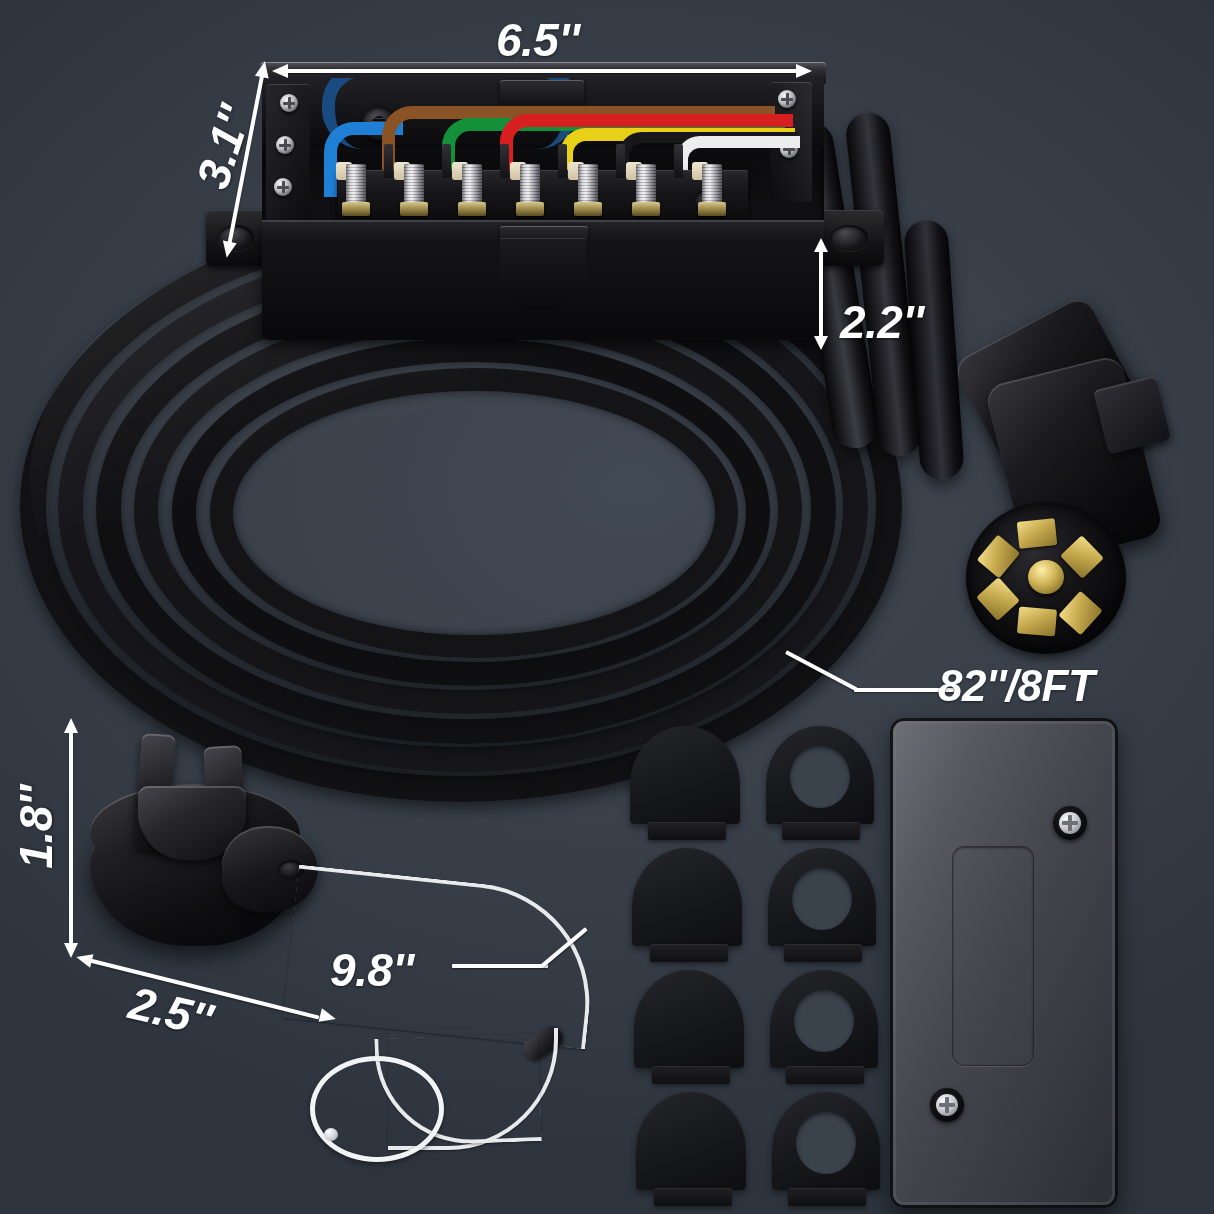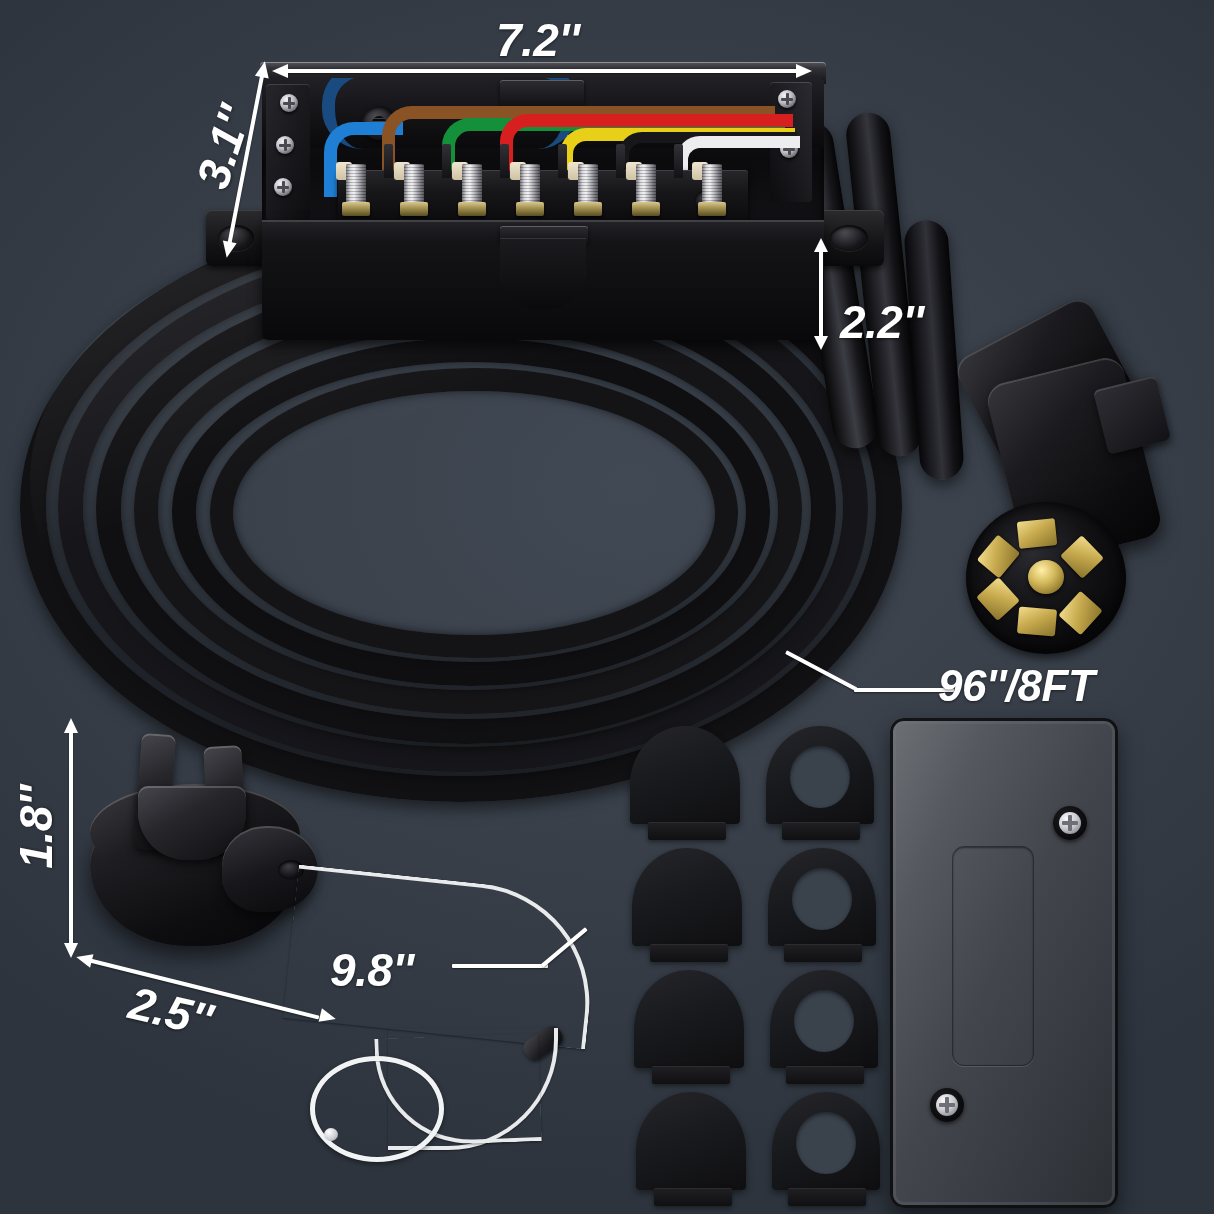--- a/index.html
+++ b/index.html
@@ -476,41 +476,41 @@
     <div class="plate-screw" style="left:40px;top:370px;">
         <i></i>
       </div>
   </div>
 
   <div class="abs" style="left:272px;top:64px;width:540px;height:14px;">
     <div class="arrow" style="left:12px;top:5px;width:516px;"></div>
     <div class="ah" style="left:0;top:0;border-top:7px solid transparent;border-bottom:7px solid transparent;border-right:16px solid #fff;"></div>
     <div class="ah" style="right:0;top:0;border-top:7px solid transparent;border-bottom:7px solid transparent;border-left:16px solid #fff;"></div>
   </div>
-  <div class="dim" style="left:496px;top:13px;font-size:46px;">7.2''</div>
+  <div class="dim" style="left:496px;top:13px;font-size:46px;">6.5''</div>
 
   <div class="abs" style="left:258px;top:60px;width:14px;height:200px;transform:rotate(11deg);transform-origin:top left;">
     <div class="arrow" style="left:5px;top:12px;width:4px;height:176px;"></div>
     <div class="ah" style="left:0;top:0;border-left:7px solid transparent;border-right:7px solid transparent;border-bottom:16px solid #fff;"></div>
     <div class="ah" style="left:0;bottom:0;border-left:7px solid transparent;border-right:7px solid transparent;border-top:16px solid #fff;"></div>
   </div>
   <div class="dim" style="left:182px;top:120px;font-size:46px;transform:rotate(-72deg);transform-origin:center;">3.1''</div>
 
   <div class="abs" style="left:814px;top:238px;width:14px;height:112px;">
     <div class="arrow" style="left:5px;top:10px;width:4px;height:92px;"></div>
     <div class="ah" style="left:0;top:0;border-left:7px solid transparent;border-right:7px solid transparent;border-bottom:14px solid #fff;"></div>
     <div class="ah" style="left:0;bottom:0;border-left:7px solid transparent;border-right:7px solid transparent;border-top:14px solid #fff;"></div>
   </div>
   <div class="dim" style="left:840px;top:266px;font-size:46px;margin-top:29px;">2.2''</div>
 
   <div class="abs" style="left:786px;top:650px;width:170px;height:50px;">
     <div class="arrow" style="left:0;top:0;width:80px;transform:rotate(28deg);transform-origin:left center;"></div>
     <div class="arrow" style="left:68px;top:38px;width:100px;"></div>
   </div>
-  <div class="dim" style="left:938px;top:661px;font-size:44px;">96''/8FT</div>
+  <div class="dim" style="left:938px;top:661px;font-size:44px;">82''/8FT</div>
 
   <div class="abs" style="left:64px;top:718px;width:14px;height:240px;">
     <div class="arrow" style="left:5px;top:12px;width:4px;height:216px;"></div>
     <div class="ah" style="left:0;top:0;border-left:7px solid transparent;border-right:7px solid transparent;border-bottom:15px solid #fff;"></div>
     <div class="ah" style="left:0;bottom:0;border-left:7px solid transparent;border-right:7px solid transparent;border-top:15px solid #fff;"></div>
   </div>
   <div class="dim" style="left:-6px;top:800px;font-size:46px;transform:rotate(-90deg);transform-origin:center;">1.8''</div>
 
   <div class="abs" style="left:76px;top:950px;width:262px;height:70px;">
     <div class="arrow" style="left:12px;top:8px;width:238px;transform:rotate(14deg);transform-origin:left center;"></div>

